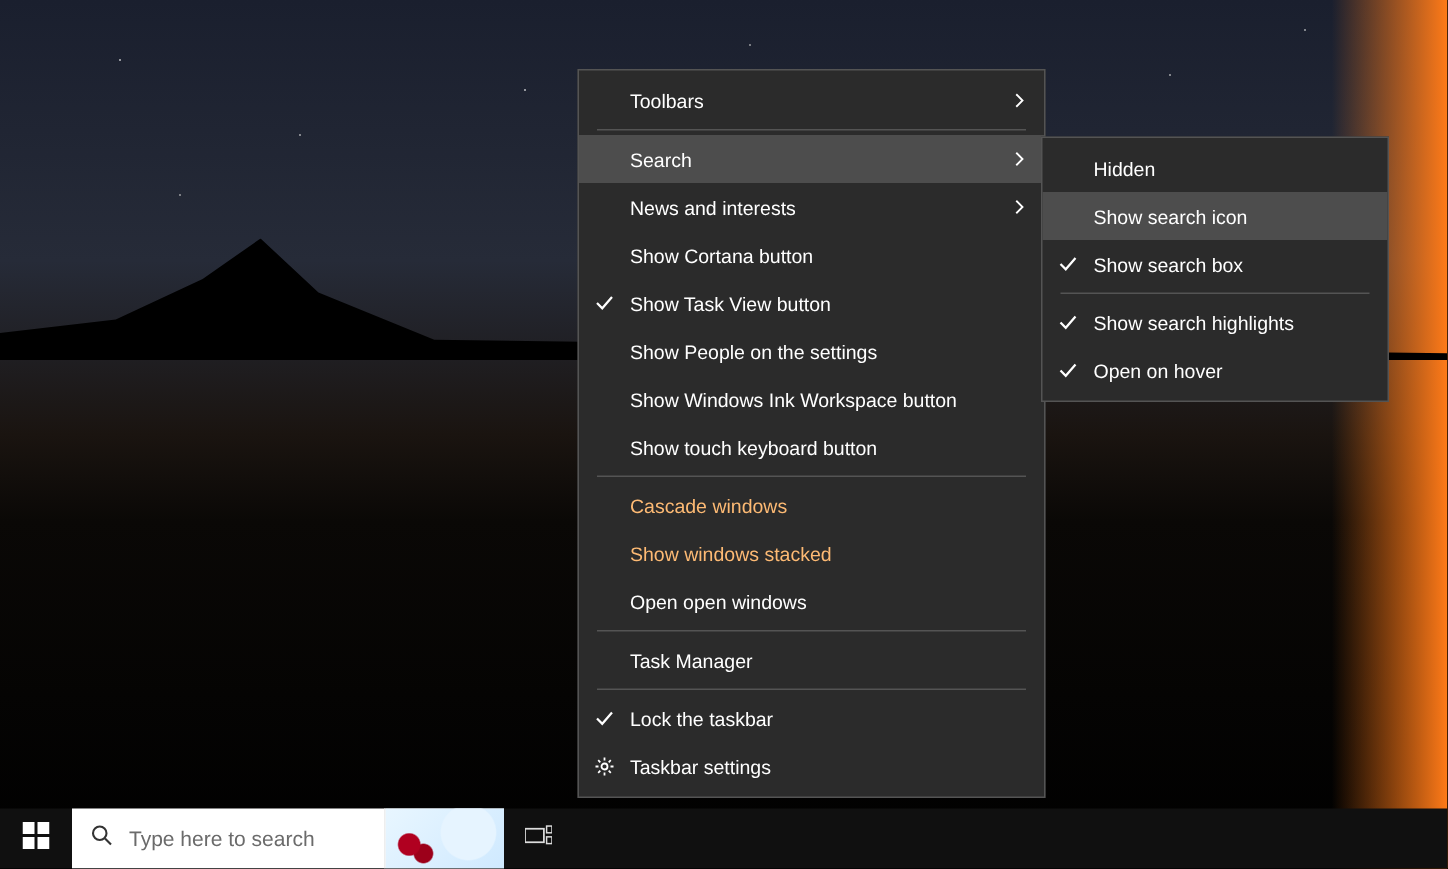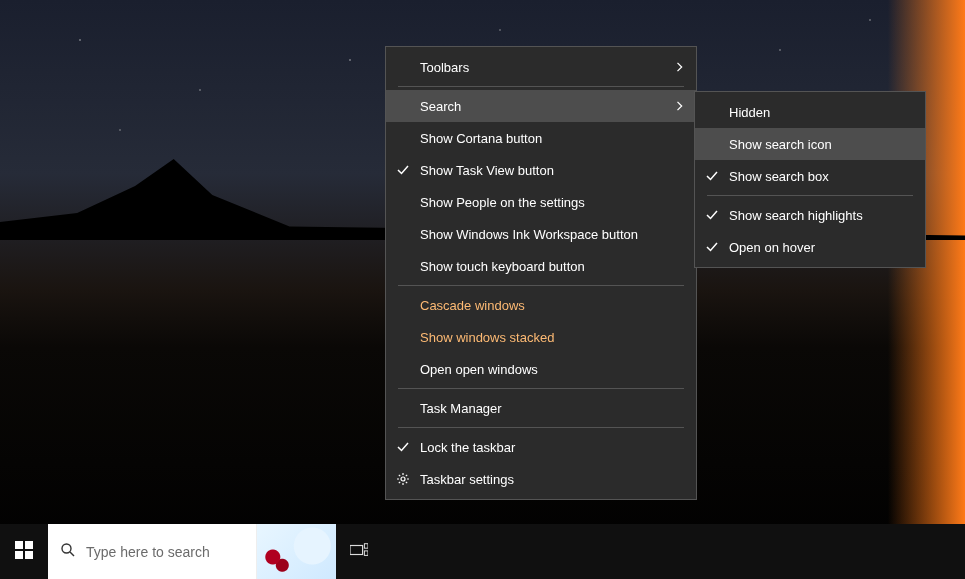--- a/index.html
+++ b/index.html
@@ -19,21 +19,21 @@
       radial-gradient(1px 1px at 420px 110px,#fff,transparent 100%),
       radial-gradient(1px 1px at 870px 20px,#ddd,transparent 100%),
       linear-gradient(to right, transparent 0%, transparent 92%, #ff7a18 100%),
       linear-gradient(to bottom, #1a1f2e 0%, #262b38 30%, #1a1410 50%, #0a0806 60%, #000 100%);
   }
   .mountain { position:absolute; left:0; right:0; top:150px; height:90px; background:#000; 
     clip-path:polygon(0% 80%, 8% 70%, 14% 40%, 18% 10%, 22% 50%, 30% 85%, 100% 95%, 100% 100%, 0% 100%);
   }
 
   
-  .taskbar { position:absolute; left:0; right:0; bottom:0; height:55px; background:#101010; display:flex; align-items:stretch; }
+  .taskbar { position:absolute; left:0; right:0; bottom:0; height:40px; background:#101010; display:flex; align-items:stretch; }
   .start { width:48px; display:flex; align-items:center; justify-content:center; color:#fff; }
   .start svg { width:18px; height:18px; }
   .searchbox { width:288px; background:#fff; display:flex; align-items:center; padding:0 12px; gap:10px; position:relative; }
   .searchbox .mag { color:#333; }
   .searchbox .ph { color:#6b6b6b; font-size:14px; }
   .searchbox .art { position:absolute; right:0; top:0; bottom:0; width:80px;
     background:
       radial-gradient(circle at 20% 60%, #b00020 0 7px, transparent 8px),
       radial-gradient(circle at 32% 75%, #9c001a 0 6px, transparent 7px),
       radial-gradient(circle at 70% 40%, #e6f4ff 0 18px, transparent 19px),
@@ -74,20 +74,28 @@
   <div class="sep"></div>
   <div class="item hover">
     <span>Search</span>
     <span class="chev">
         <svg viewBox="0 0 8 12">
           <path d="M1 1 L6 6 L1 11" fill="none" stroke="currentColor" stroke-width="1.5"></path>
         </svg>
       </span>
   </div>
   <div class="item">
+    <span>News and interests</span>
+    <span class="chev">
+        <svg viewBox="0 0 8 12">
+          <path d="M1 1 L6 6 L1 11" fill="none" stroke="currentColor" stroke-width="1.5"></path>
+        </svg>
+      </span>
+  </div>
+  <div class="item">
     <span>Show Cortana button</span>
   </div>
   <div class="item">
     <span class="lead">
         <svg viewBox="0 0 14 14">
           <path d="M2 7 L5.5 10.5 L12 3" fill="none" stroke="currentColor" stroke-width="1.5"></path>
         </svg>
       </span>
     <span>Show Task View button</span>
   </div>

